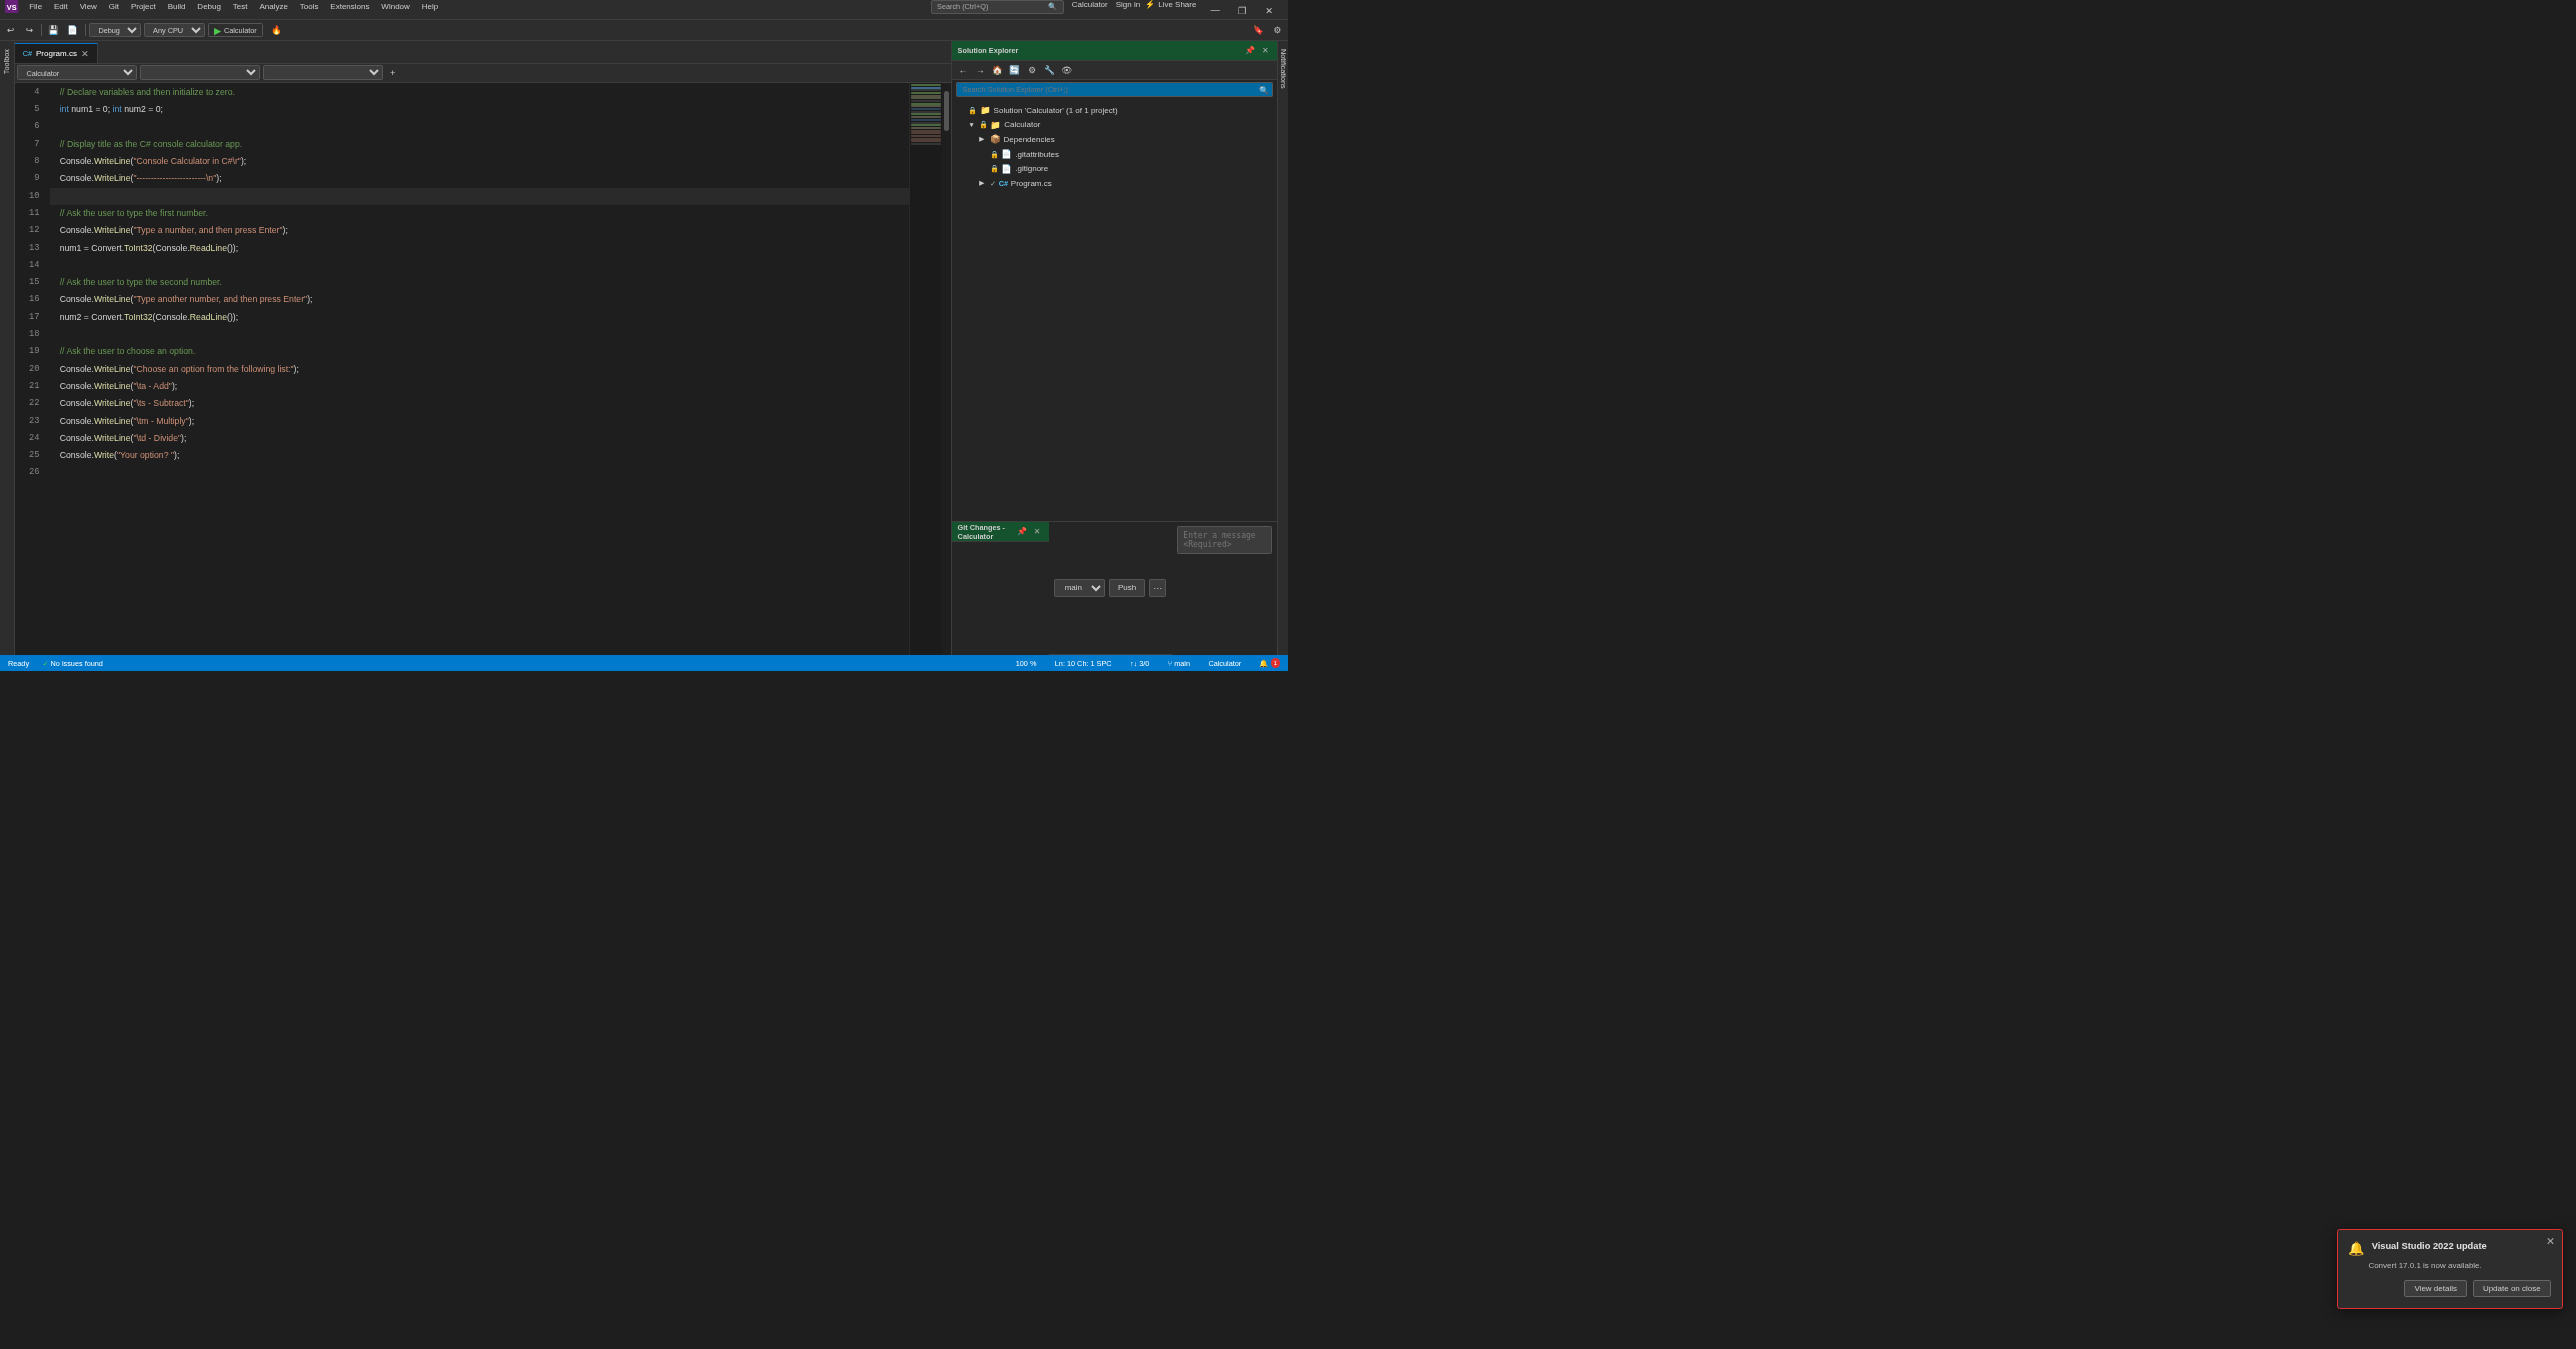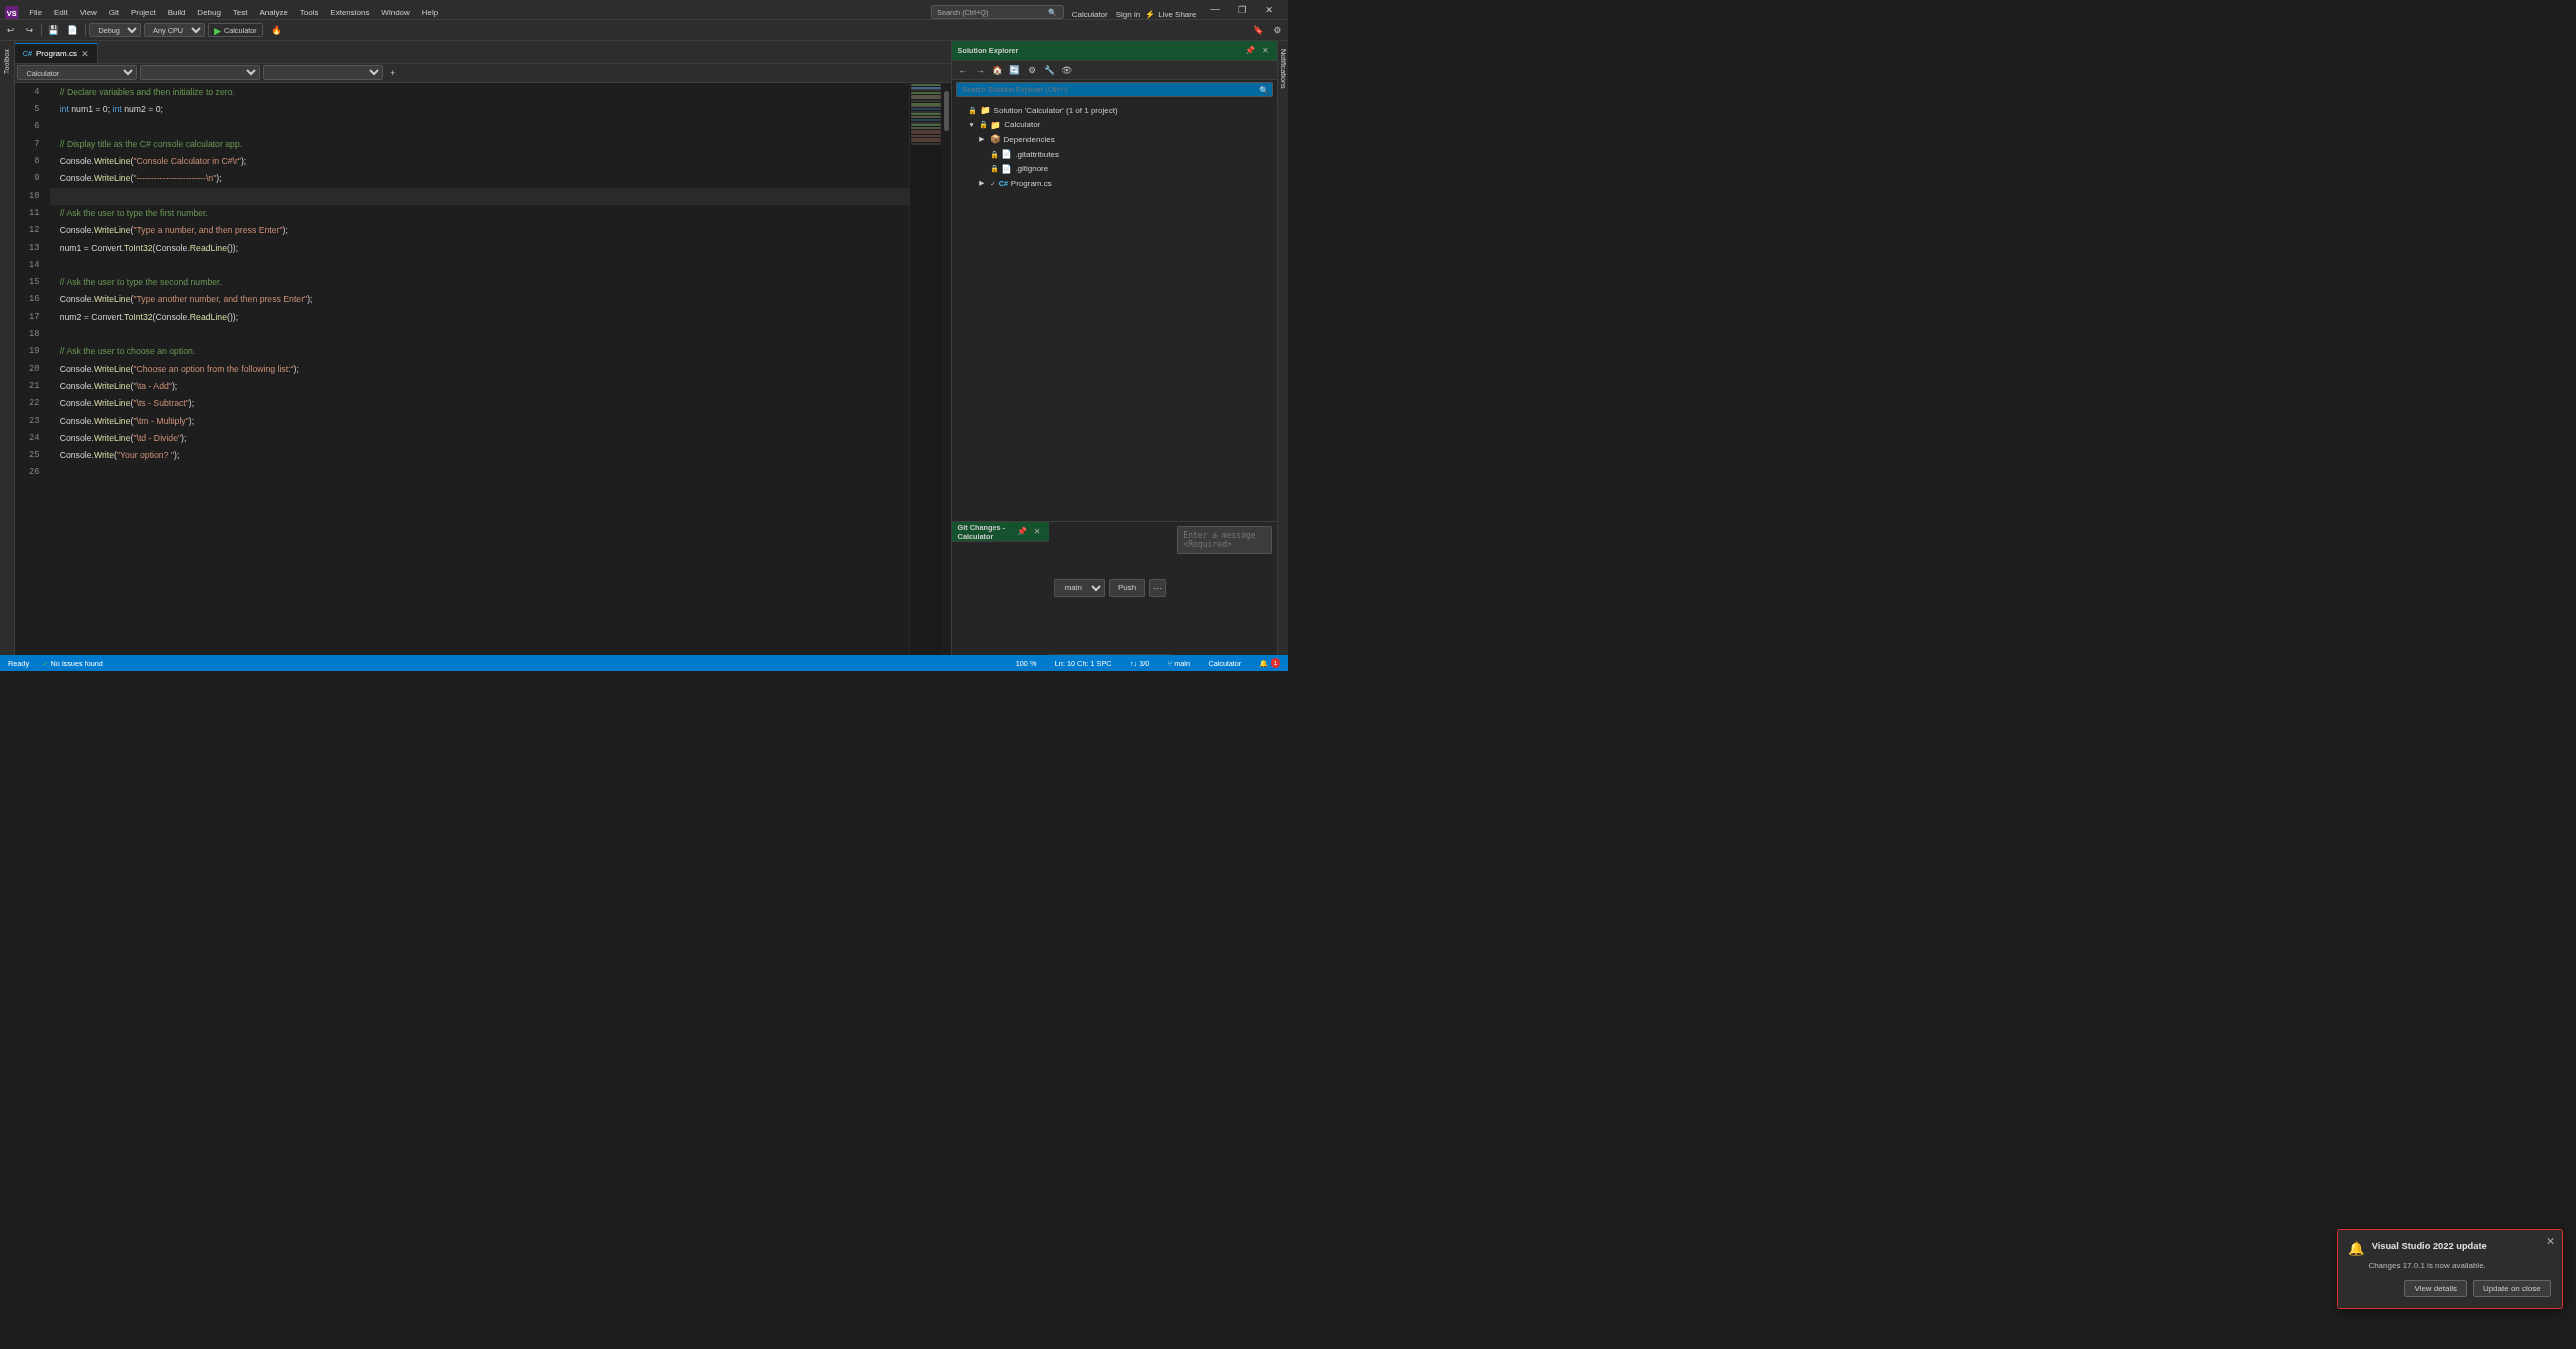--- a/index.html
+++ b/index.html
@@ -12,21 +12,21 @@
       color: #d4d4d4;
       overflow: hidden;
       transform-origin: top left;
     }
 
     
     .title-bar {
       height: 20px;
       background: #2d2d2d;
       display: flex;
-      align-items: flex-end;
+      align-items: flex-start;
       padding: 0 5.3px;
       border-bottom: 0.7px solid #3d3d3d;
     }
     .title-bar-logo {
       width: 13.3px;
       height: 13.3px;
       margin-right: 5.3px;
       flex-shrink: 0;
     }
     .menu-items {
@@ -875,19 +875,19 @@
     </div>
   </div>
 </div>
 
 <div class="notification-popup">
   <span class="notif-close">✕</span>
   <div class="notif-header">
     <span class="notif-bell">🔔</span>
     <span class="notif-title">Visual Studio 2022 update</span>
   </div>
-  <div class="notif-body">Changes 17.0.1 is now available.</div>
+  <div class="notif-body">Convert 17.0.1 is now available.</div>
   <div class="notif-buttons">
     <button class="notif-btn">View details</button>
     <button class="notif-btn">Update on close</button>
   </div>
 </div>
 
 
 </body></html>

